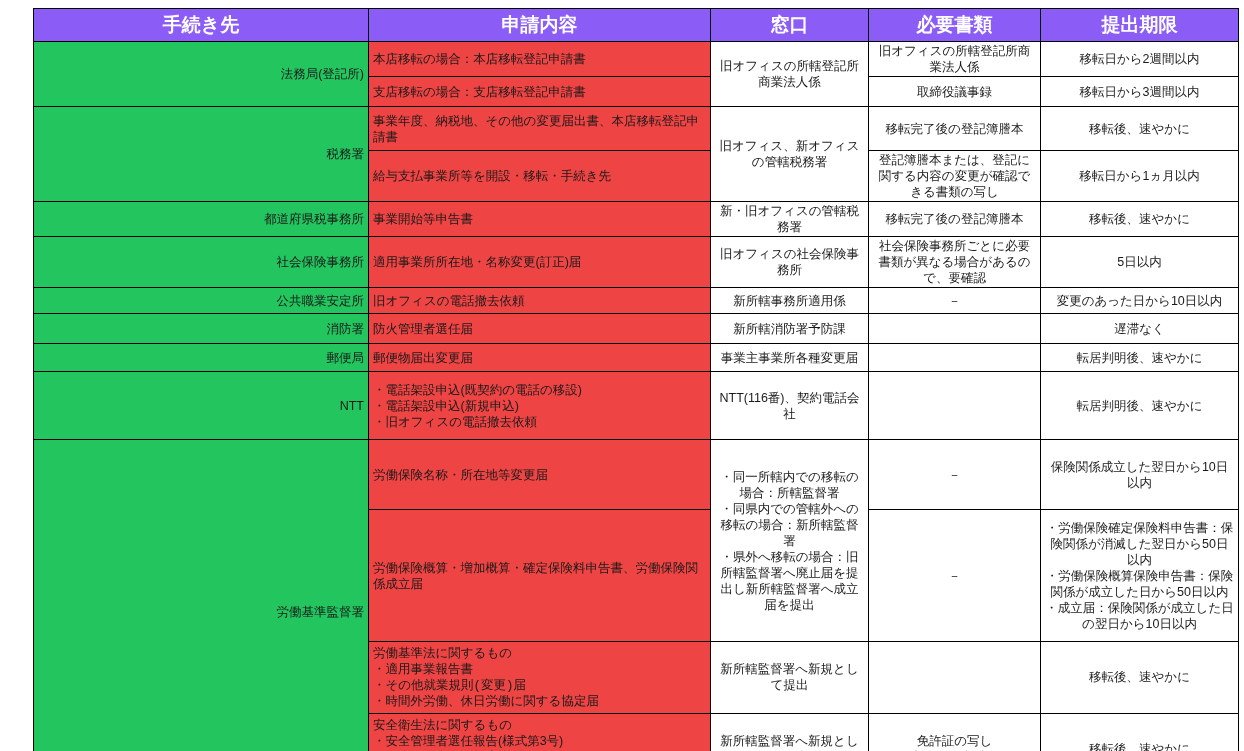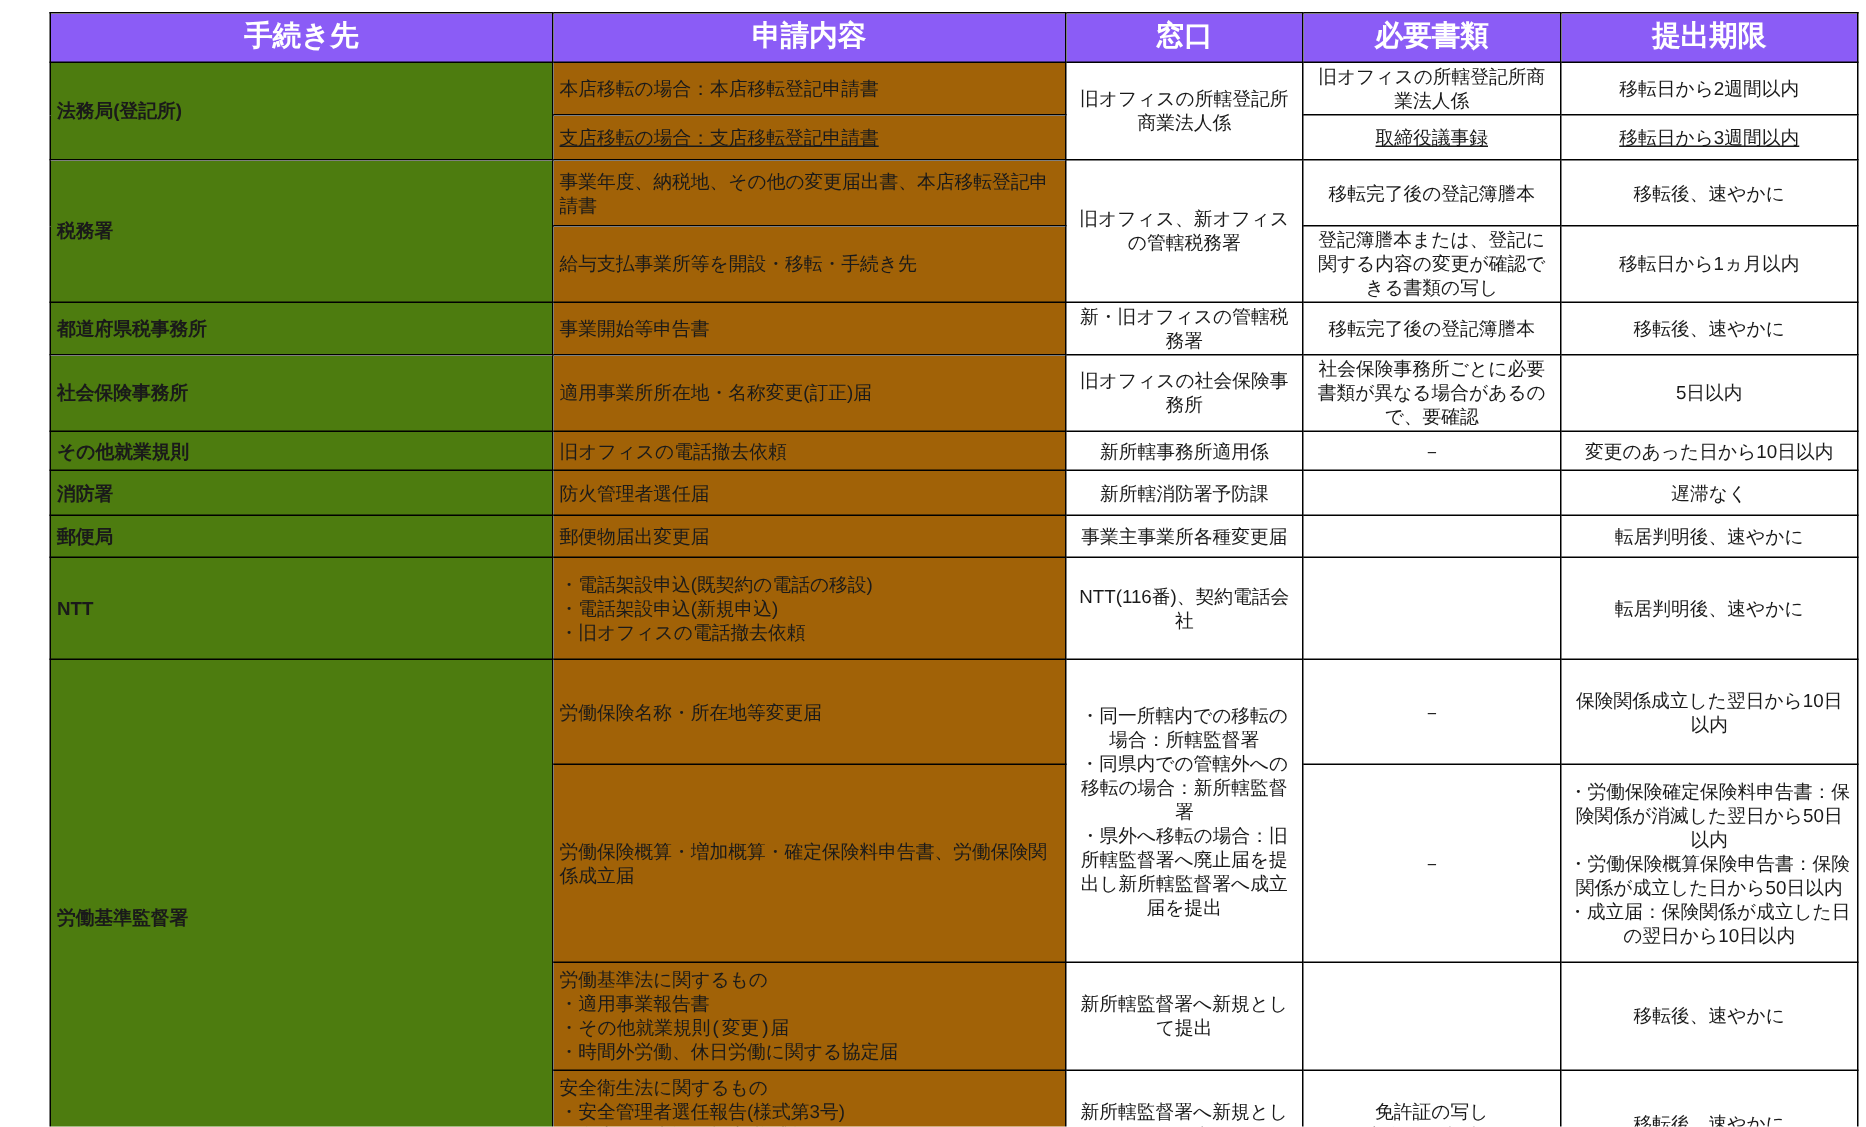--- a/index.html
+++ b/index.html
@@ -10,22 +10,22 @@
     border-collapse:collapse;table-layout:fixed;
     border:1px solid #000;border-bottom:3px solid #000;
     font-size:12.5px;color:#1a1a1a;
   }
   col.c1{width:335px;} col.c2{width:342px;} col.c3{width:158px;}
   col.c4{width:172px;} col.c5{width:198px;}
   th,td{border:1px solid #000;vertical-align:middle;padding:1px 4px;
     white-space:pre-line;line-height:1.28;overflow:hidden;}
   thead th{background:#8b5cf6;color:#ffffff;font-weight:bold;
     text-align:center;font-size:19px;padding:4px 2px;}
-  td.dest{background:#4d7c0f;text-align:left;font-weight:bold;}
-  td.app{text-align:left;background:#a16207;margin-left:13px;}
+  td.dest{background:#22c55e;text-align:right;}
+  td.app{text-align:left;background:#ef4444;margin-left:13px;}
   td.win,td.docs,td.due{text-align:center;background:#fff;}
 </style>
 </head>
 <body>
 
 <div class="page">
 <table class="proc">
   <colgroup>
         <col class="c1">
         <col class="c2">
@@ -44,21 +44,21 @@
   </thead>
   <tbody>
 
     <tr style="height:31px;">
       <td class="dest" rowspan="2">法務局(登記所)</td>
       <td class="app">本店移転の場合：本店移転登記申請書</td>
       <td class="win" rowspan="2">旧オフィスの所轄登記所商業法人係</td>
       <td class="docs">旧オフィスの所轄登記所商業法人係</td>
       <td class="due">移転日から2週間以内</td>
     </tr>
-    <tr style="height:30px;text-decoration:underline;">
+    <tr style="height:30px;">
       <td class="app">支店移転の場合：支店移転登記申請書</td>
       <td class="docs">取締役議事録</td>
       <td class="due">移転日から3週間以内</td>
     </tr>
 
     <tr style="height:44px;">
       <td class="dest" rowspan="2">税務署</td>
       <td class="app">事業年度、納税地、その他の変更届出書、本店移転登記申請書</td>
       <td class="win" rowspan="2">旧オフィス、新オフィスの管轄税務署</td>
       <td class="docs">移転完了後の登記簿謄本</td>
@@ -80,21 +80,21 @@
 
     <tr style="height:50px;">
       <td class="dest">社会保険事務所</td>
       <td class="app">適用事業所所在地・名称変更(訂正)届</td>
       <td class="win">旧オフィスの社会保険事務所</td>
       <td class="docs">社会保険事務所ごとに必要書類が異なる場合があるので、要確認</td>
       <td class="due">5日以内</td>
     </tr>
 
     <tr style="height:26px;">
-      <td class="dest">その他就業規則</td>
+      <td class="dest">公共職業安定所</td>
       <td class="app">旧オフィスの電話撤去依頼</td>
       <td class="win">新所轄事務所適用係</td>
       <td class="docs">－</td>
       <td class="due">変更のあった日から10日以内</td>
     </tr>
 
     <tr style="height:30px;">
       <td class="dest">消防署</td>
       <td class="app">防火管理者選任届</td>
       <td class="win">新所轄消防署予防課</td>

